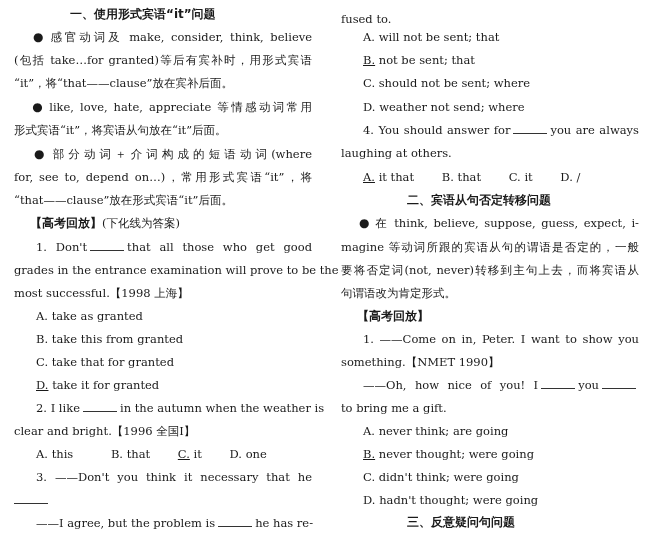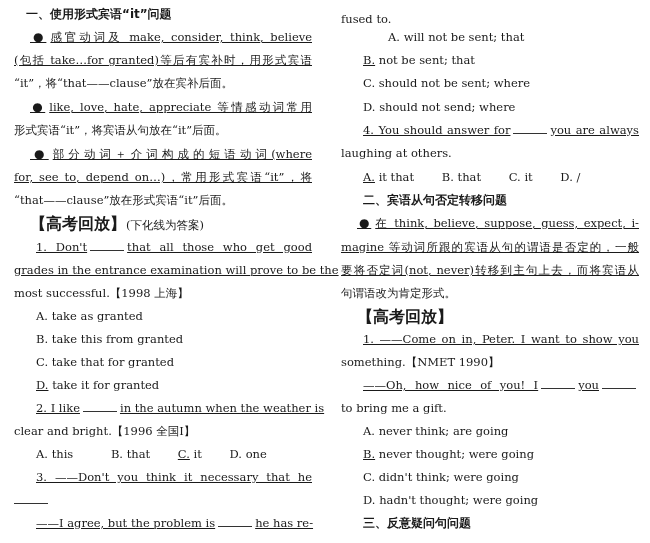--- a/index.html
+++ b/index.html
@@ -8,24 +8,24 @@
     font-family: "DejaVu Serif", "Liberation Serif", serif;
     color: #1a1a1a;
   }
   .col { position: absolute; top: 0; }
   .col-left { left: 14px; width: 298px; }
   .col-right { left: 341px; width: 298px; }
   .ln {
     position: absolute; left: 0; height: 23px; line-height: 23px;
     font-size: 11.5px; white-space: nowrap;
   }
-  .ln.full { width: 298px; text-align: justify; text-align-last: justify; text-decoration: underline; }
+  .ln.full { width: 298px; text-align: justify; text-align-last: justify; }
   .opt { left: 22px; }
-  .h { font-family: "DejaVu Sans", "Liberation Sans", sans-serif; font-weight: bold; font-size: 16px; }
-  .sec { font-family: "DejaVu Sans", "Liberation Sans", sans-serif; font-weight: bold; font-size: 12px; }
+  .h { font-family: "DejaVu Sans", "Liberation Sans", sans-serif; font-weight: bold; font-size: 12px; }
+  .sec { font-family: "DejaVu Sans", "Liberation Sans", sans-serif; font-weight: bold; font-size: 12px; margin-left: 44px; }
   .dot { font-size: 12px; margin-right: 4px; }
   .blank { display: inline-block; width: 34px; border-bottom: 1px solid #333; height: 11px; margin: 0 3px; vertical-align: baseline; }
   .ans { text-decoration: underline; }
   .gap { display: inline-block; width: 34px; }
   .gap2 { display: inline-block; width: 24px; }
 </style>
 </head>
 <body>
 
 <div class="col col-left">
@@ -62,24 +62,24 @@
     <span>D.</span> <span>one</span>
   </div>
 
   <div class="ln full" style="top:466px;"><span style="display:inline-block;width:22px"></span><span>3. ——Don't you think it necessary that he</span></div>
   <div class="ln" style="top:489px;"><span class="blank" style="margin-left:0"></span></div>
   <div class="ln full" style="top:512px;"><span style="display:inline-block;width:22px"></span><span>——I agree, but the problem is</span><span class="blank"></span><span>he has re-</span></div>
 </div>
 
 <div class="col col-right">
   <div class="ln" style="top:8px;">fused to.</div>
-  <div class="ln opt" style="top:26px;margin-left:25px;"><span>A.</span> <span>will not be sent; that</span></div>
+  <div class="ln opt" style="top:26px;"><span>A.</span> <span>will not be sent; that</span></div>
   <div class="ln opt" style="top:49px;"><span class="ans">B.</span> <span>not be sent; that</span></div>
   <div class="ln opt" style="top:72px;"><span>C.</span> <span>should not be sent; where</span></div>
-  <div class="ln opt" style="top:96px;"><span>D.</span> <span>should not send; where</span></div>
+  <div class="ln opt" style="top:96px;"><span>D.</span> <span>weather not send; where</span></div>
 
   <div class="ln full" style="top:119px;"><span style="display:inline-block;width:22px"></span><span>4. You should answer for</span><span class="blank"></span><span>you are always</span></div>
   <div class="ln" style="top:142px;">laughing at others.</div>
   <div class="ln opt" style="top:166px;">
     <span class="ans">A.</span> <span>it that</span><span class="gap2"></span>
     <span>B.</span> <span>that</span><span class="gap2"></span>
     <span>C.</span> <span>it</span><span class="gap2"></span>
     <span>D.</span> <span>/</span>
   </div>
 
@@ -95,14 +95,14 @@
   <div class="ln full" style="top:328px;"><span style="display:inline-block;width:22px"></span><span>1. ——Come on in, Peter. I want to show you</span></div>
   <div class="ln" style="top:351px;">something.【NMET 1990】</div>
   <div class="ln full" style="top:374px;"><span style="display:inline-block;width:22px"></span><span>——Oh, how nice of you! I</span><span class="blank"></span><span>you</span><span class="blank"></span></div>
   <div class="ln" style="top:397px;">to bring me a gift.</div>
 
   <div class="ln opt" style="top:420px;"><span>A.</span> <span>never think; are going</span></div>
   <div class="ln opt" style="top:443px;"><span class="ans">B.</span> <span>never thought; were going</span></div>
   <div class="ln opt" style="top:466px;"><span>C.</span> <span>didn't think; were going</span></div>
   <div class="ln opt" style="top:489px;"><span>D.</span> <span>hadn't thought; were going</span></div>
 
-  <div class="ln sec" style="top:512px;left:22px;">三、反意疑问句问题</div>
+  <div class="ln sec" style="top:512px;left:22px;font-family:Liberation Mono, monospace;">三、反意疑问句问题</div>
 </div>
 
 </body></html>

